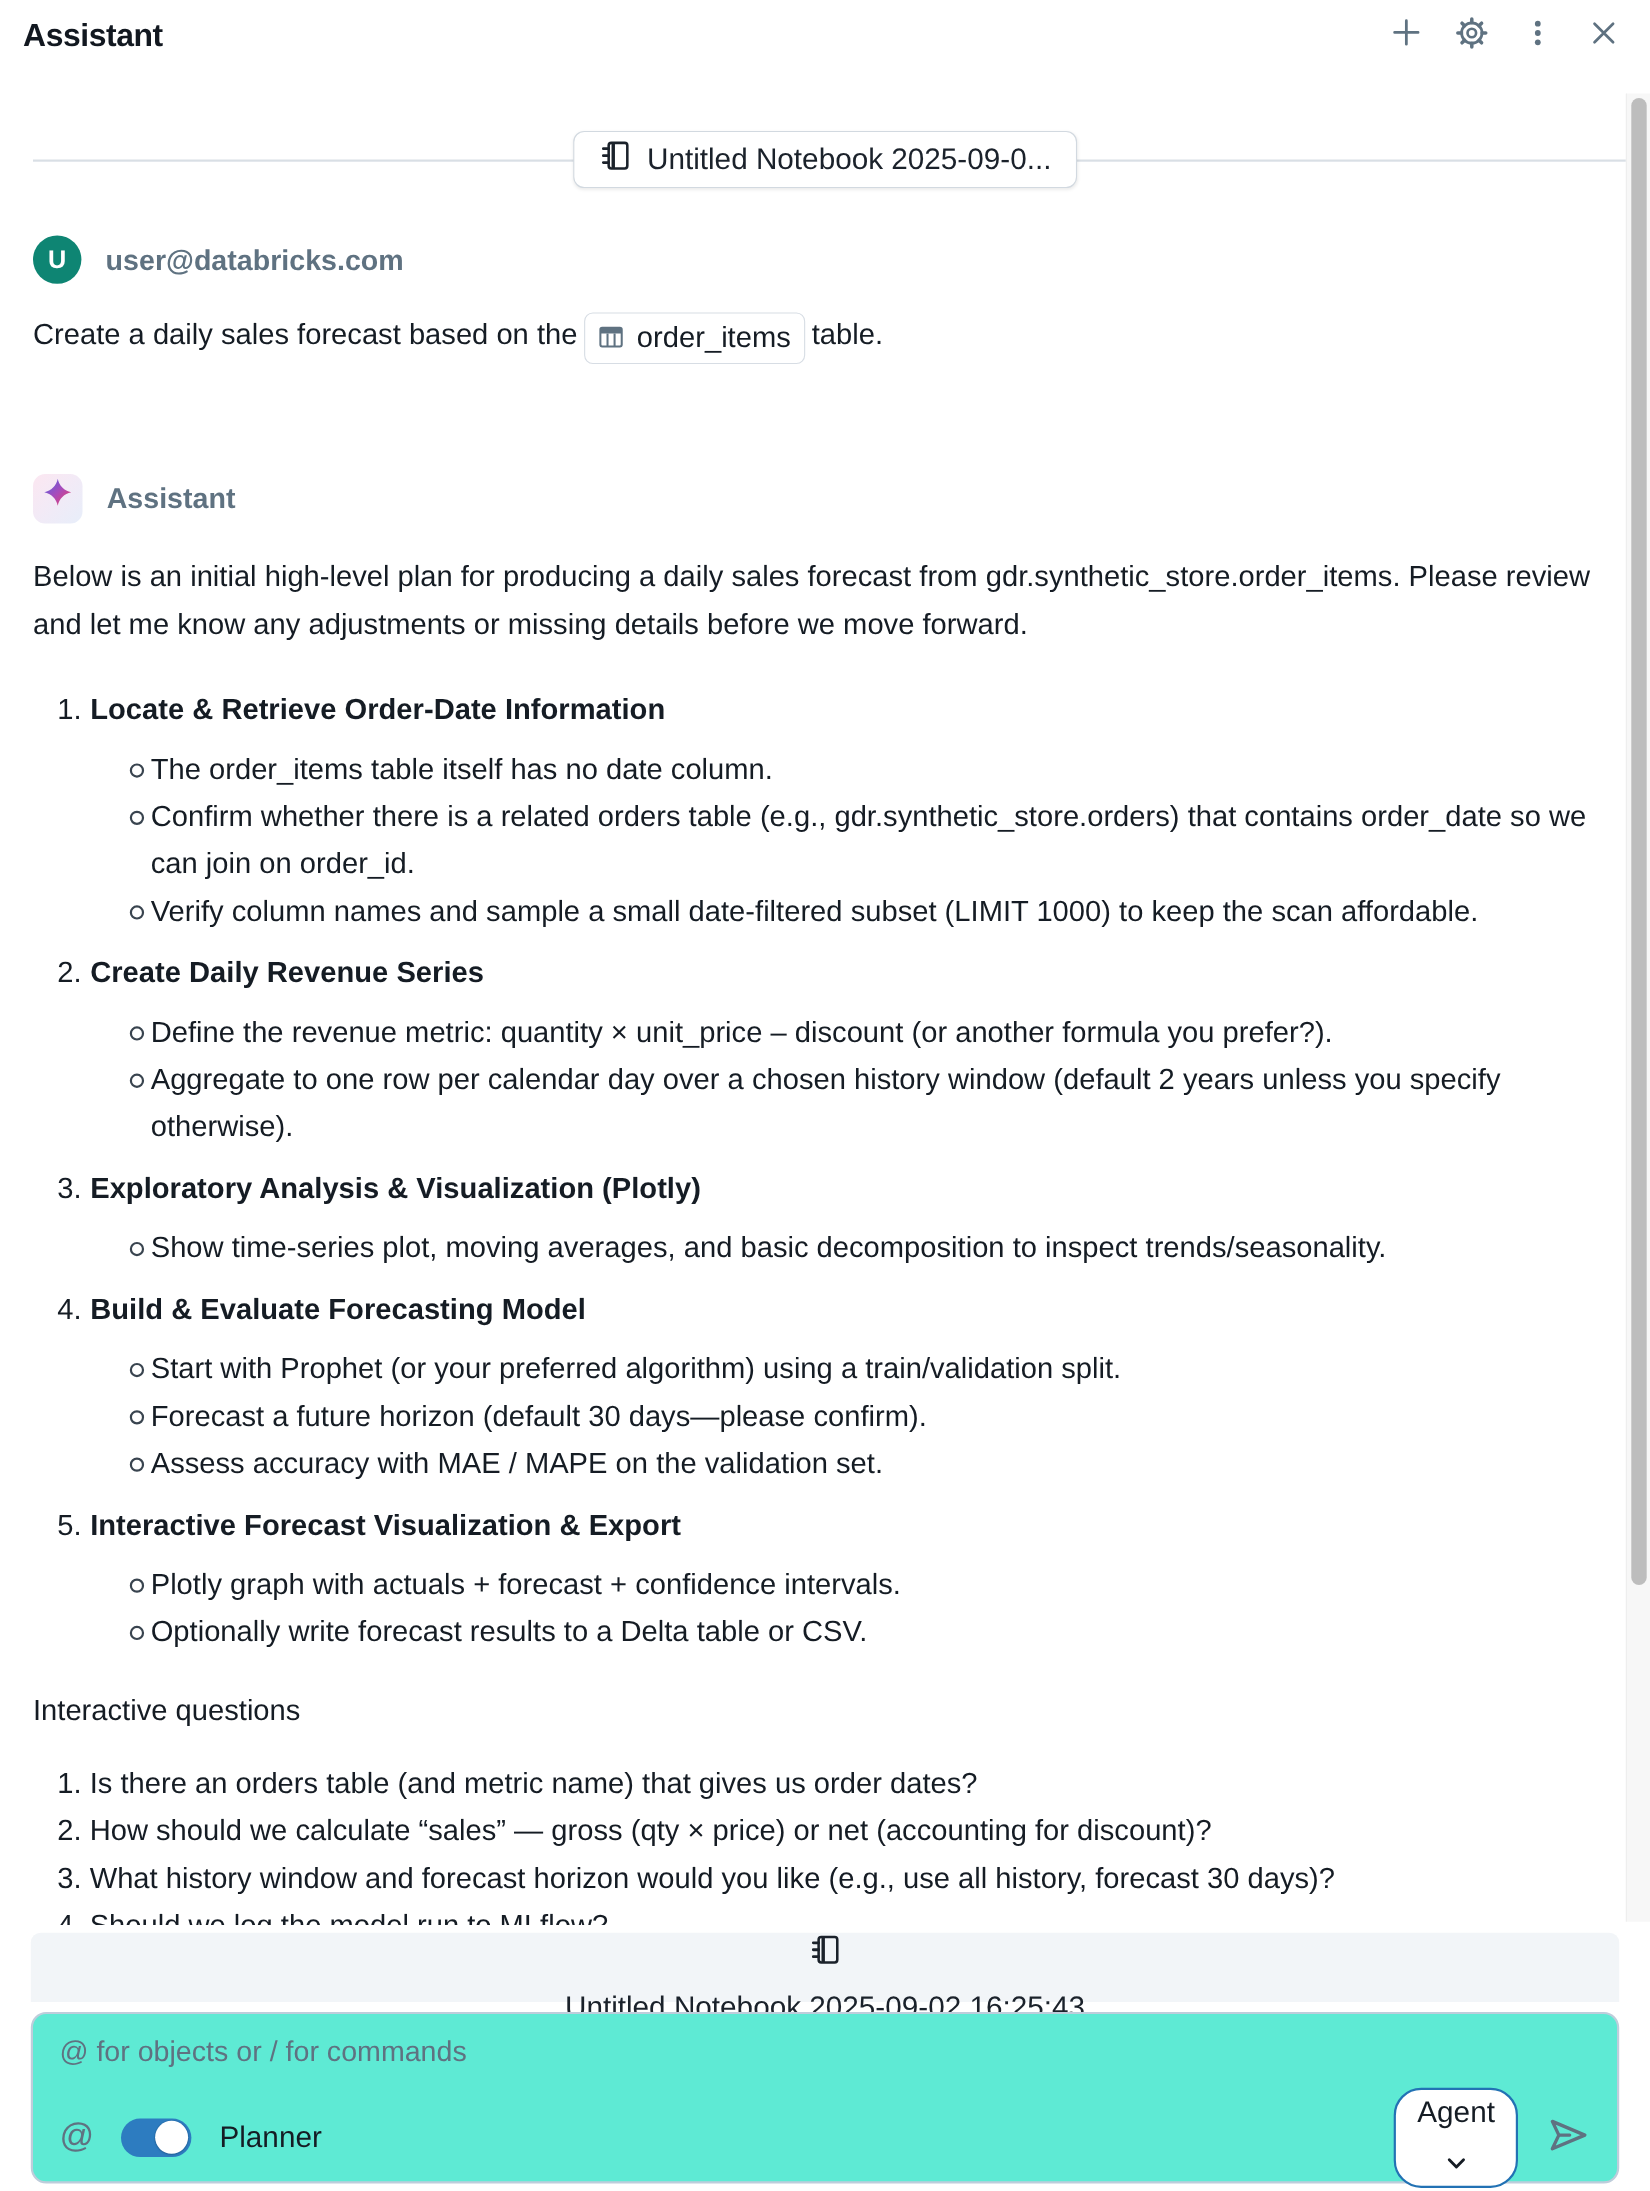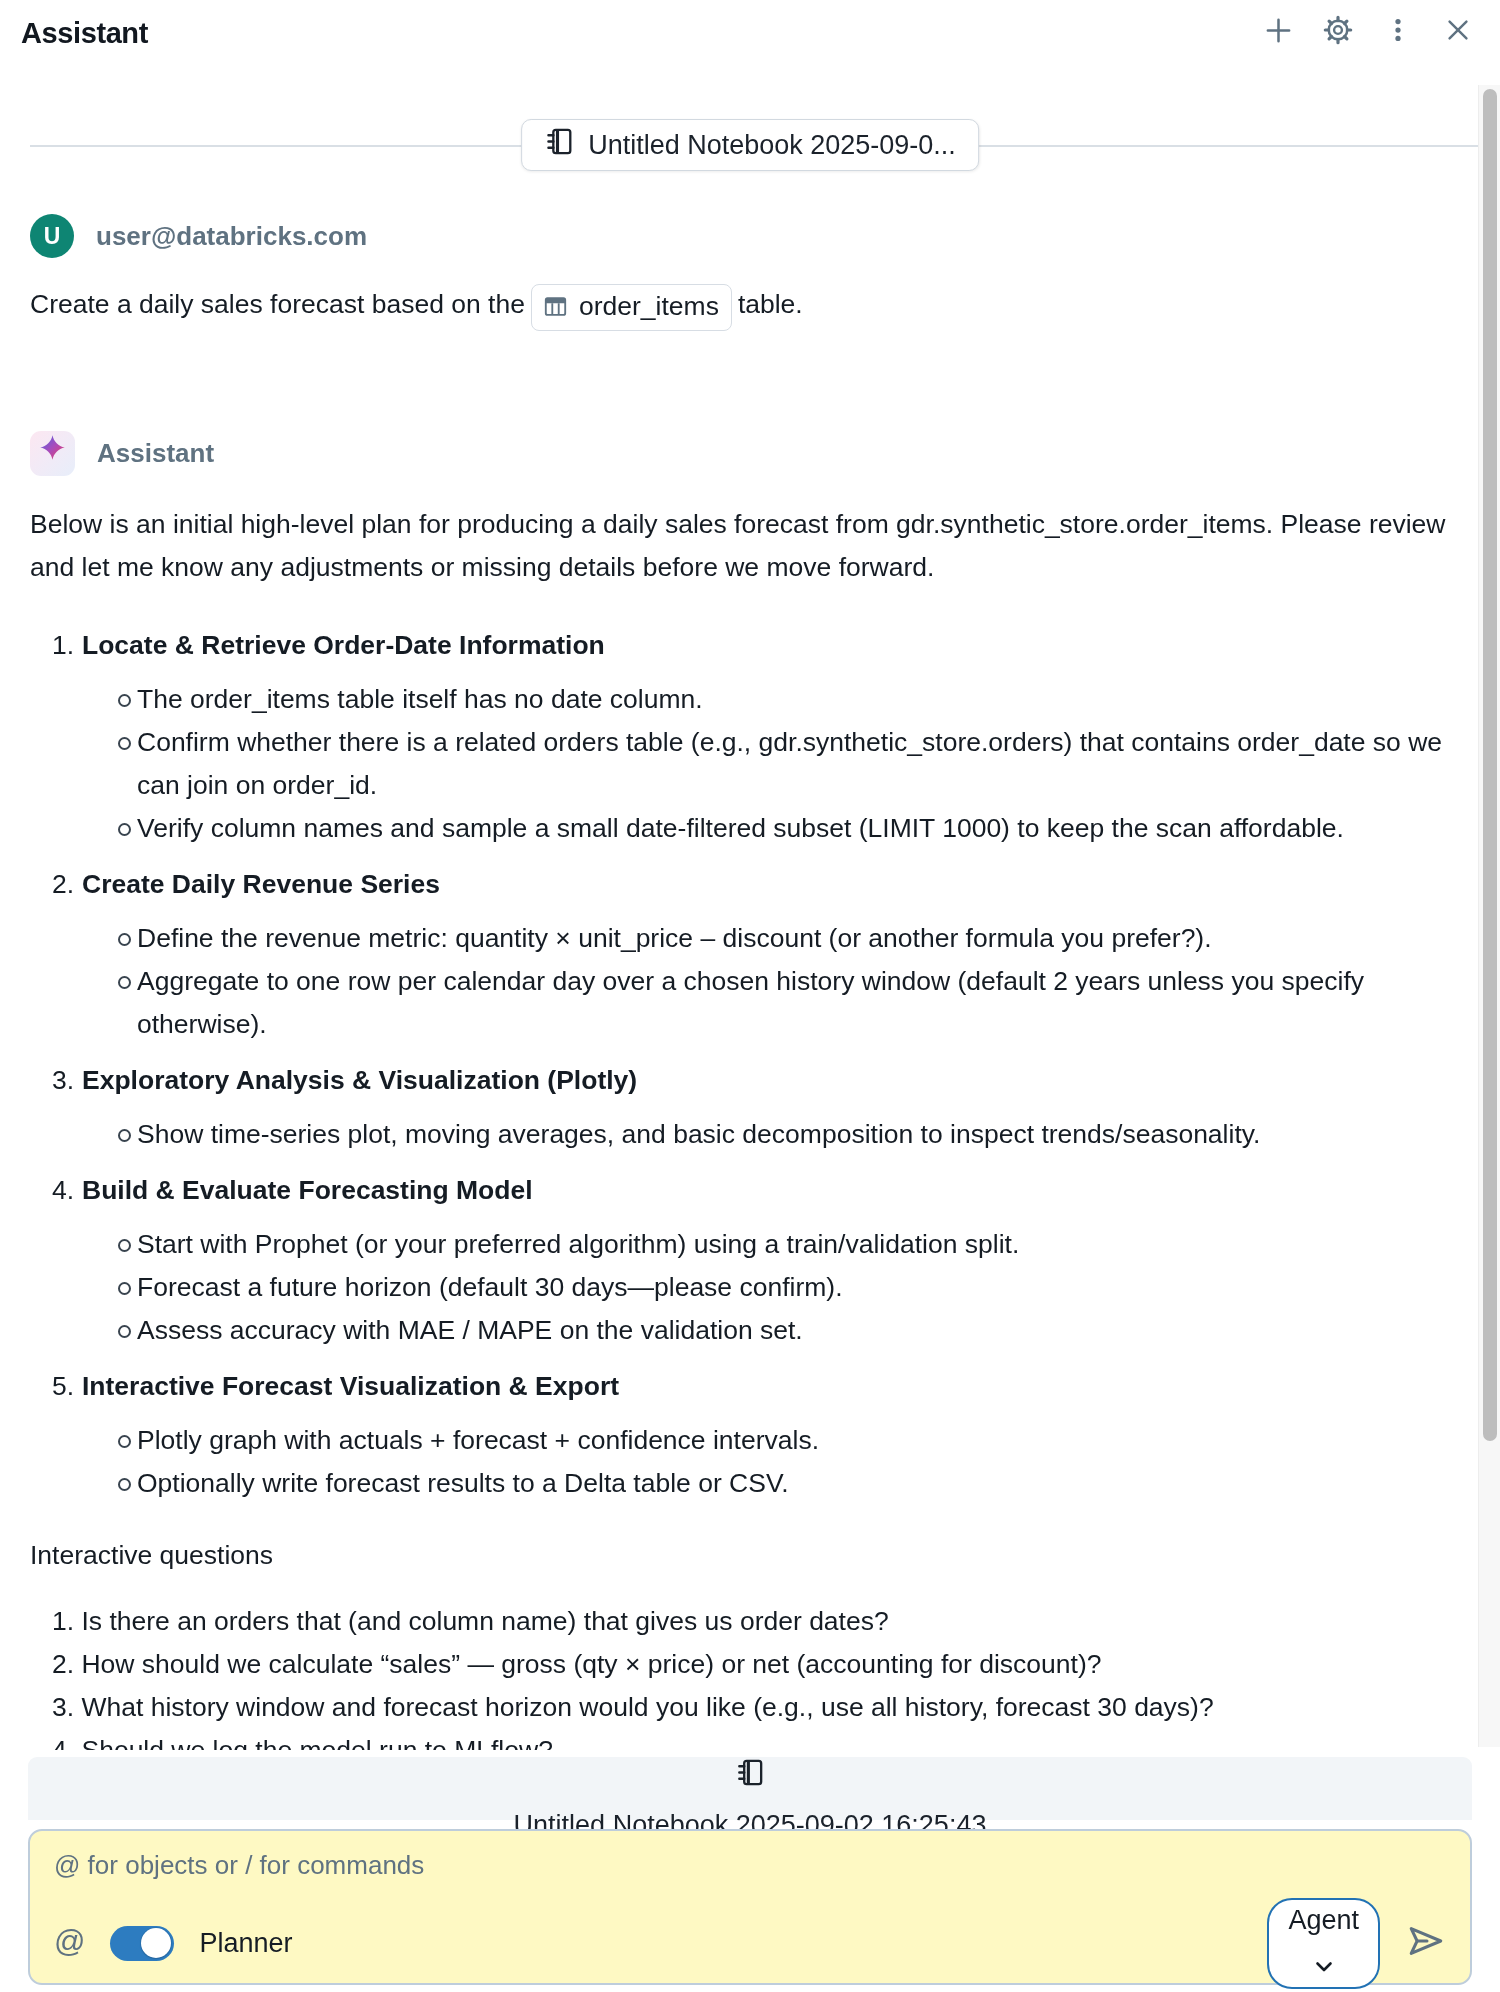--- a/index.html
+++ b/index.html
@@ -55,21 +55,21 @@
   .question-list { margin-top:23px; }
   .question-item { padding-left:52px; text-indent:-30px; }
   .question-number { display:inline; }
 
   
   .notebook-bar { position:absolute; left:28px; right:28px; top:1757px; height:63px; background:#F2F5F8;
     border-radius:9px 9px 0 0; display:flex; align-items:center; gap:15px; padding:0 24px; font-size:27px; color:#1B222B; z-index:7;flex-direction:column; }
   .cell-badge { margin-left:auto; color:#5F7281; font-size:26px; }
 
   
-  .composer { position:absolute; left:28px; right:28px; top:1829px; height:156px; background:#fef9c3;
+  .composer { position:absolute; left:28px; right:28px; top:1829px; height:156px; background:#5eead4;
     border:2px solid #BECDDB; border-radius:14px; padding:16px 22px 14px 24px;
     display:flex; flex-direction:column; justify-content:space-between; z-index:7; }
   .chat-input { width:100%; border:none; outline:none; resize:none; font-family:"Liberation Sans", sans-serif;
     font-size:26px; line-height:36px; color:#151C24; height:44px; background:transparent; }
   .chat-input::placeholder { color:#5F7281; opacity:1; }
   .composer-bottom { display:flex; align-items:center; gap:25px; height:52px; }
   .at-btn { font-size:31px; color:#5F7281; font-weight:400; cursor:pointer; line-height:1; padding-bottom:3px; }
   .toggle { position:relative; width:64px; height:35px; border-radius:18px; background:#2D7CC0; cursor:pointer; flex:0 0 auto; }
   .toggle-knob { position:absolute; top:2.5px; right:3px; width:30px; height:30px; border-radius:50%;
     background:#fff; box-shadow:0 0 0 1px rgba(0,0,0,0.06), 0 1px 2px rgba(0,0,0,0.15); }
@@ -211,21 +211,21 @@
         <div class="plan-title-row"><span class="plan-number">5.</span><span class="plan-title">Interactive Forecast Visualization &amp; Export</span></div>
         <div class="plan-bullet">Plotly graph with actuals + forecast + confidence intervals.</div>
         <div class="plan-bullet">Optionally write forecast results to a Delta table or CSV.</div>
       </div>
 
     </div>
 
     <div class="clarify-heading">Interactive questions</div>
 
     <div class="question-list">
-      <div class="question-item"><span class="question-number">1.</span> <span>Is there an orders that (and column name) that gives us order dates?</span></div>
+      <div class="question-item"><span class="question-number">1.</span> <span>Is there an orders table (and metric name) that gives us order dates?</span></div>
       <div class="question-item"><span class="question-number">2.</span> <span>How should we calculate “sales” — gross (qty × price) or net (accounting for discount)?</span></div>
       <div class="question-item"><span class="question-number">3.</span> <span>What history window and forecast horizon would you like (e.g., use all history, forecast 30 days)?</span></div>
       <div class="question-item"><span class="question-number">4.</span> <span>Should we log the model run to MLflow?</span></div>
     </div>
   </div>
 
 </div>
 
 <div class="notebook-bar">
   <span>

